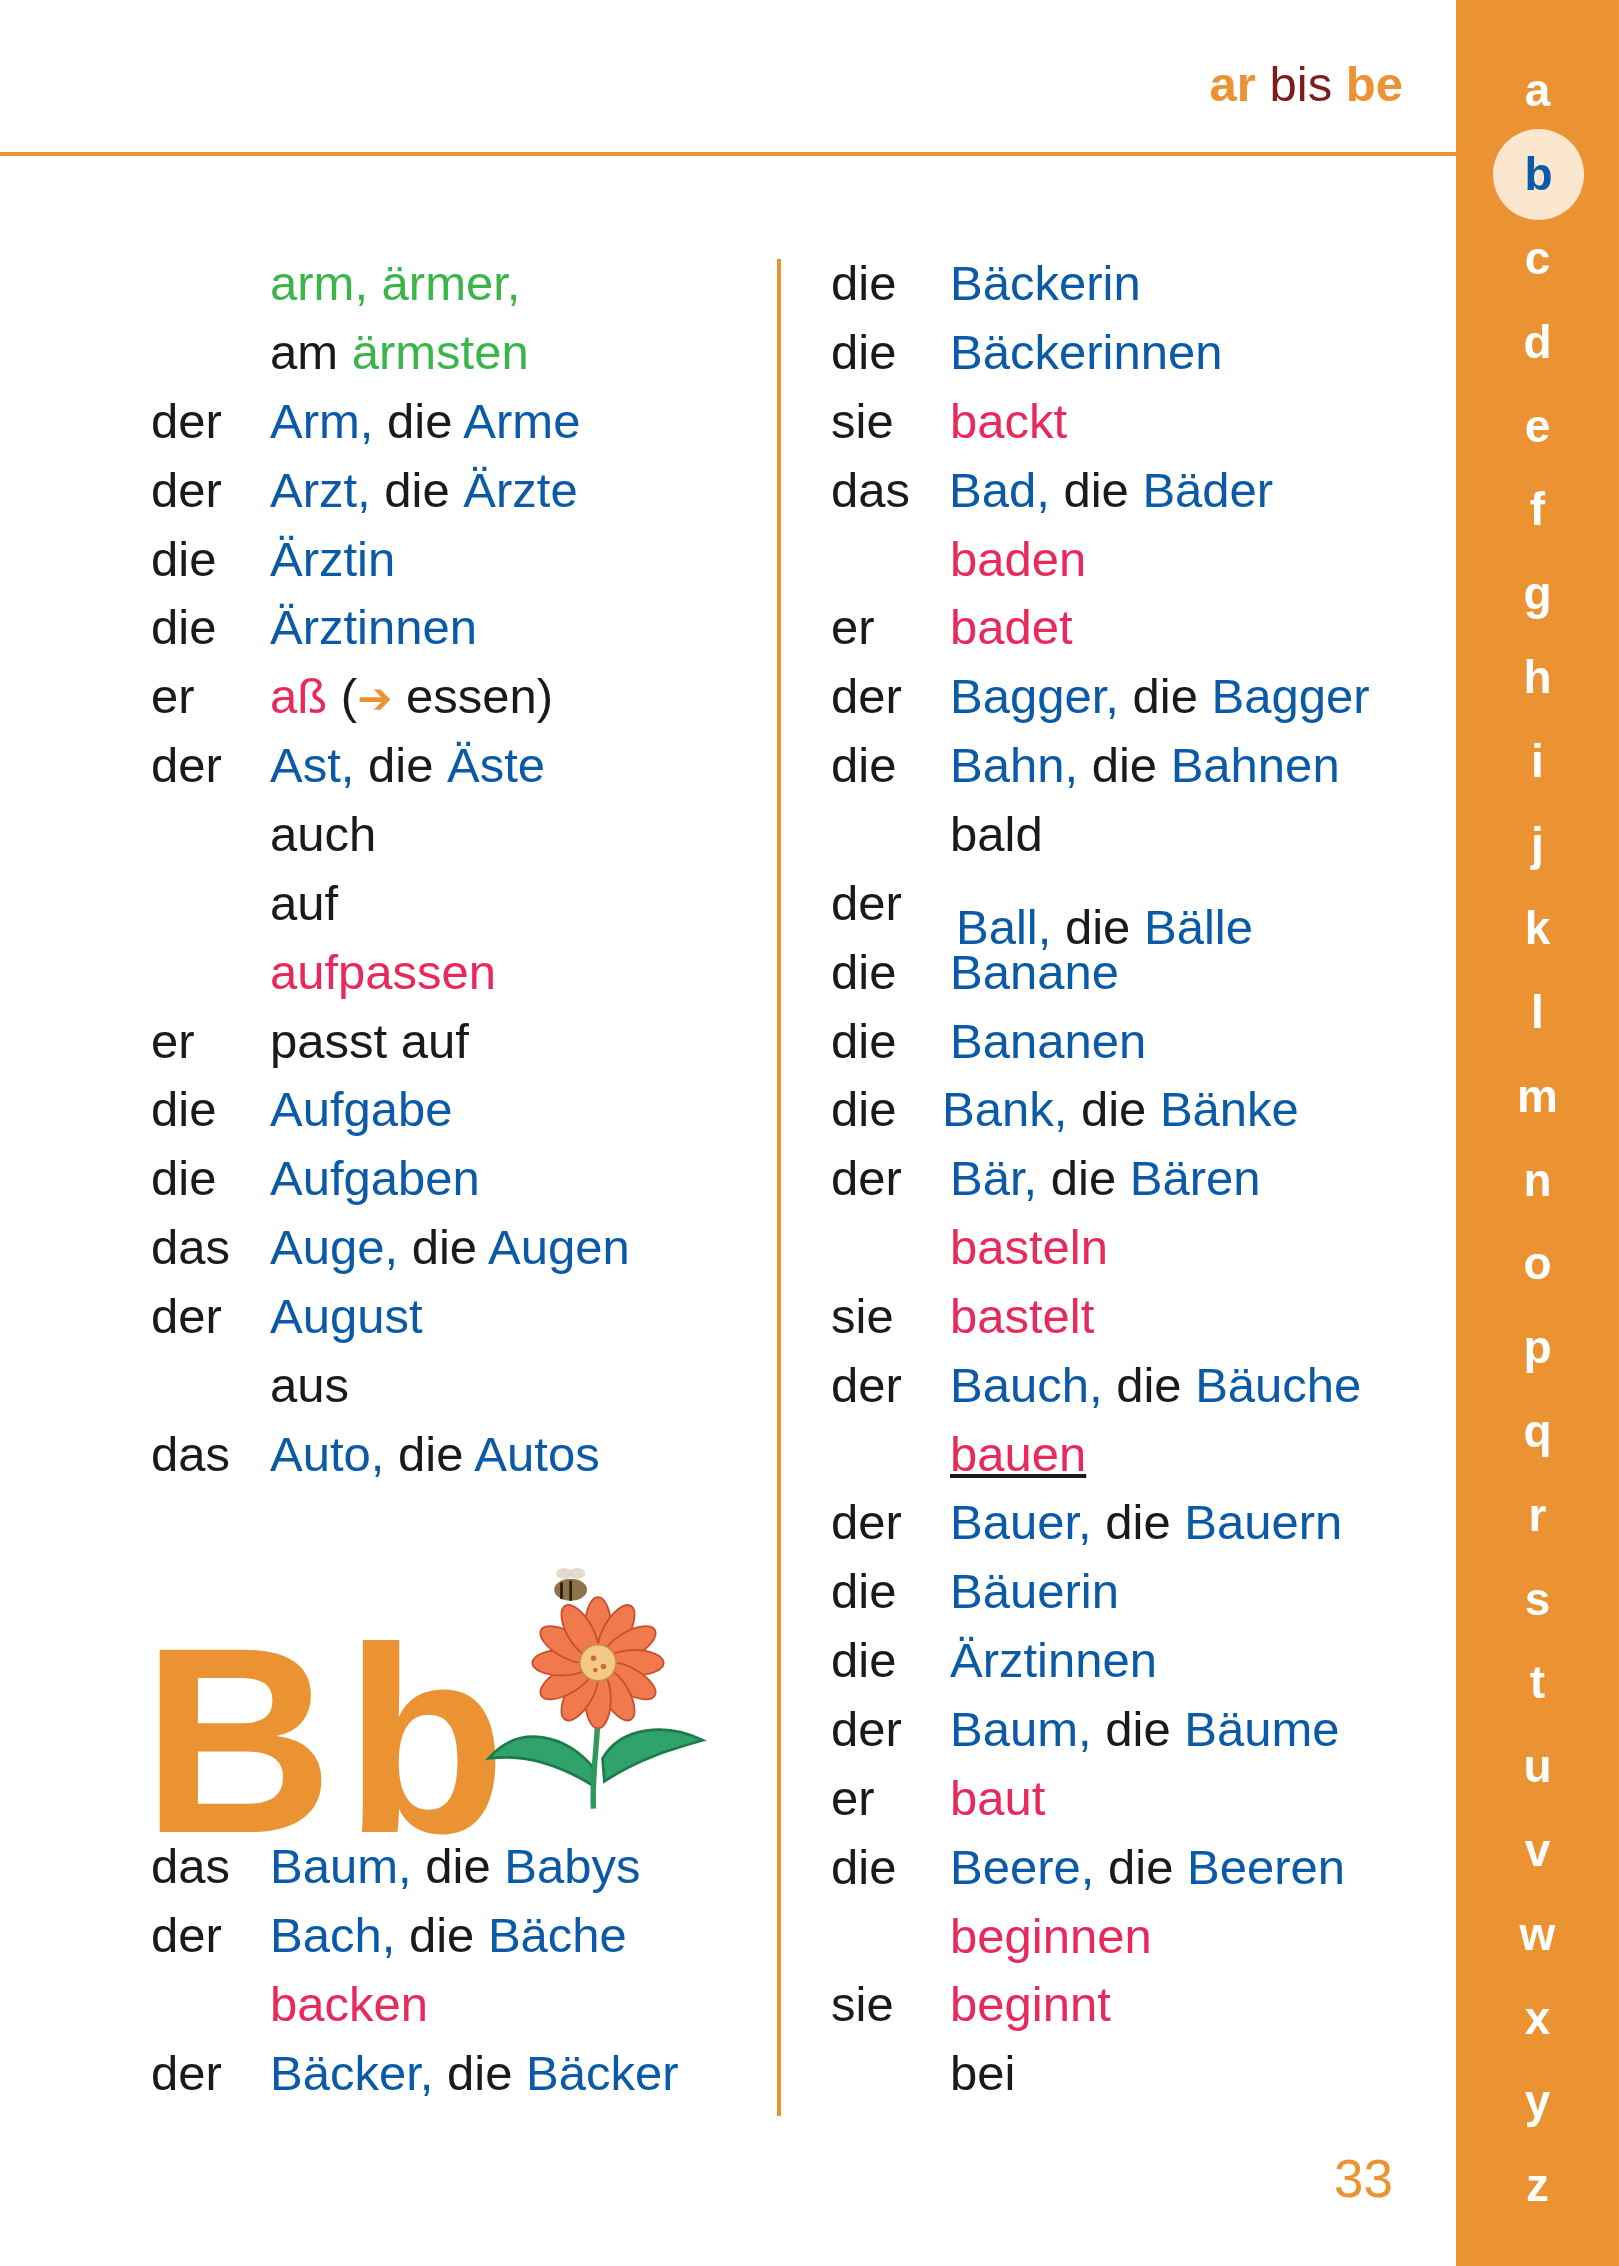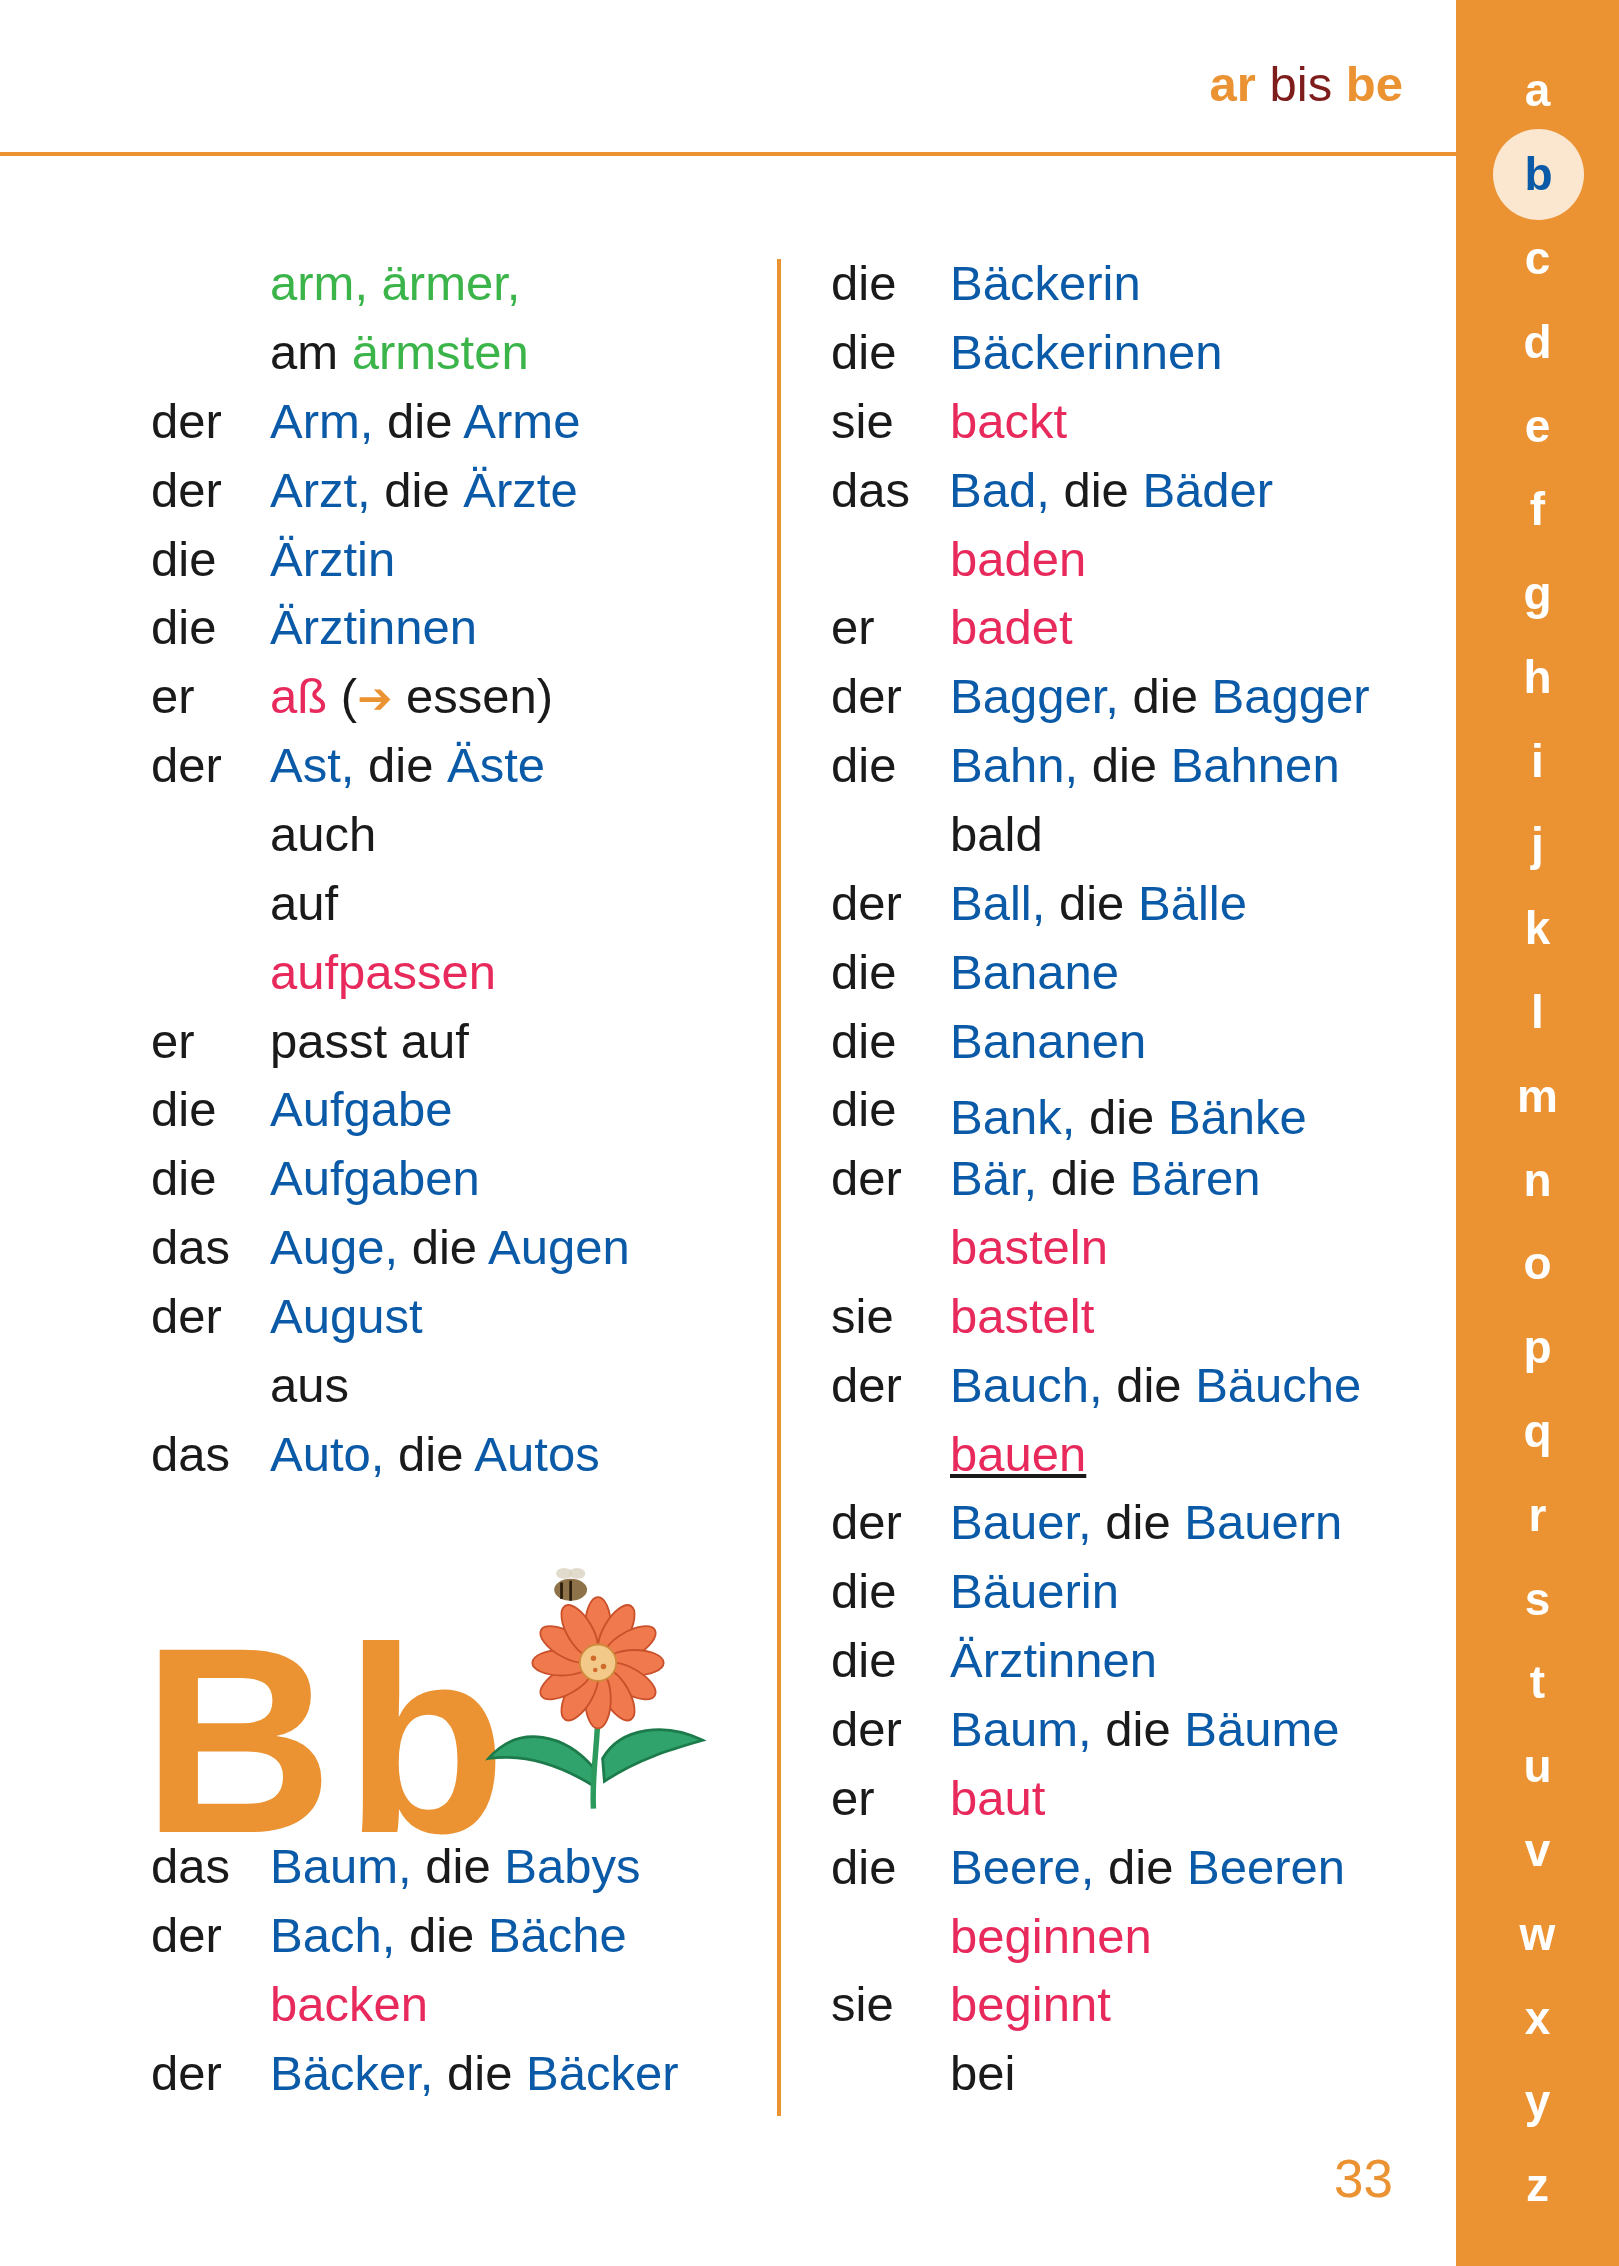--- a/index.html
+++ b/index.html
@@ -160,33 +160,33 @@
     <div class="row" style="left: 831px; top: 766px;">
       <span class="art">die</span>
       <span class="words" style="left: 119px;"><span class="c-blue">Bahn,</span><span class="c-black"> die </span><span class="c-blue">Bahnen</span></span>
     </div>
     <div class="row" style="left: 831px; top: 835px;">
       <span class="art"></span>
       <span class="words" style="left: 119px;"><span class="c-black">bald</span></span>
     </div>
     <div class="row" style="left: 831px; top: 904px;">
       <span class="art">der</span>
-      <span class="words" style="left: 119px;"><span class="c-blue">Ball,</span><span class="c-black"> die </span><span class="c-blue">Bälle</span></span>
+      <span class="words" style="left: 125px; margin-top: 24px;"><span class="c-blue">Ball,</span><span class="c-black"> die </span><span class="c-blue">Bälle</span></span>
     </div>
     <div class="row" style="left: 831px; top: 973px;">
       <span class="art">die</span>
       <span class="words" style="left: 119px;"><span class="c-blue">Banane</span></span>
     </div>
     <div class="row" style="left: 831px; top: 1042px;">
       <span class="art">die</span>
       <span class="words" style="left: 119px;"><span class="c-blue">Bananen</span></span>
     </div>
     <div class="row" style="left: 831px; top: 1110px;">
       <span class="art">die</span>
-      <span class="words" style="left: 119px; margin-top: 8px;"><span class="c-blue">Bank,</span><span class="c-black"> die </span><span class="c-blue">Bänke</span></span>
+      <span class="words" style="left: 111px;"><span class="c-blue">Bank,</span><span class="c-black"> die </span><span class="c-blue">Bänke</span></span>
     </div>
     <div class="row" style="left: 831px; top: 1179px;">
       <span class="art">der</span>
       <span class="words" style="left: 119px;"><span class="c-blue">Bär,</span><span class="c-black"> die </span><span class="c-blue">Bären</span></span>
     </div>
     <div class="row" style="left: 831px; top: 1248px;">
       <span class="art"></span>
       <span class="words" style="left: 119px;"><span class="c-red">basteln</span></span>
     </div>
     <div class="row" style="left: 831px; top: 1317px;">

